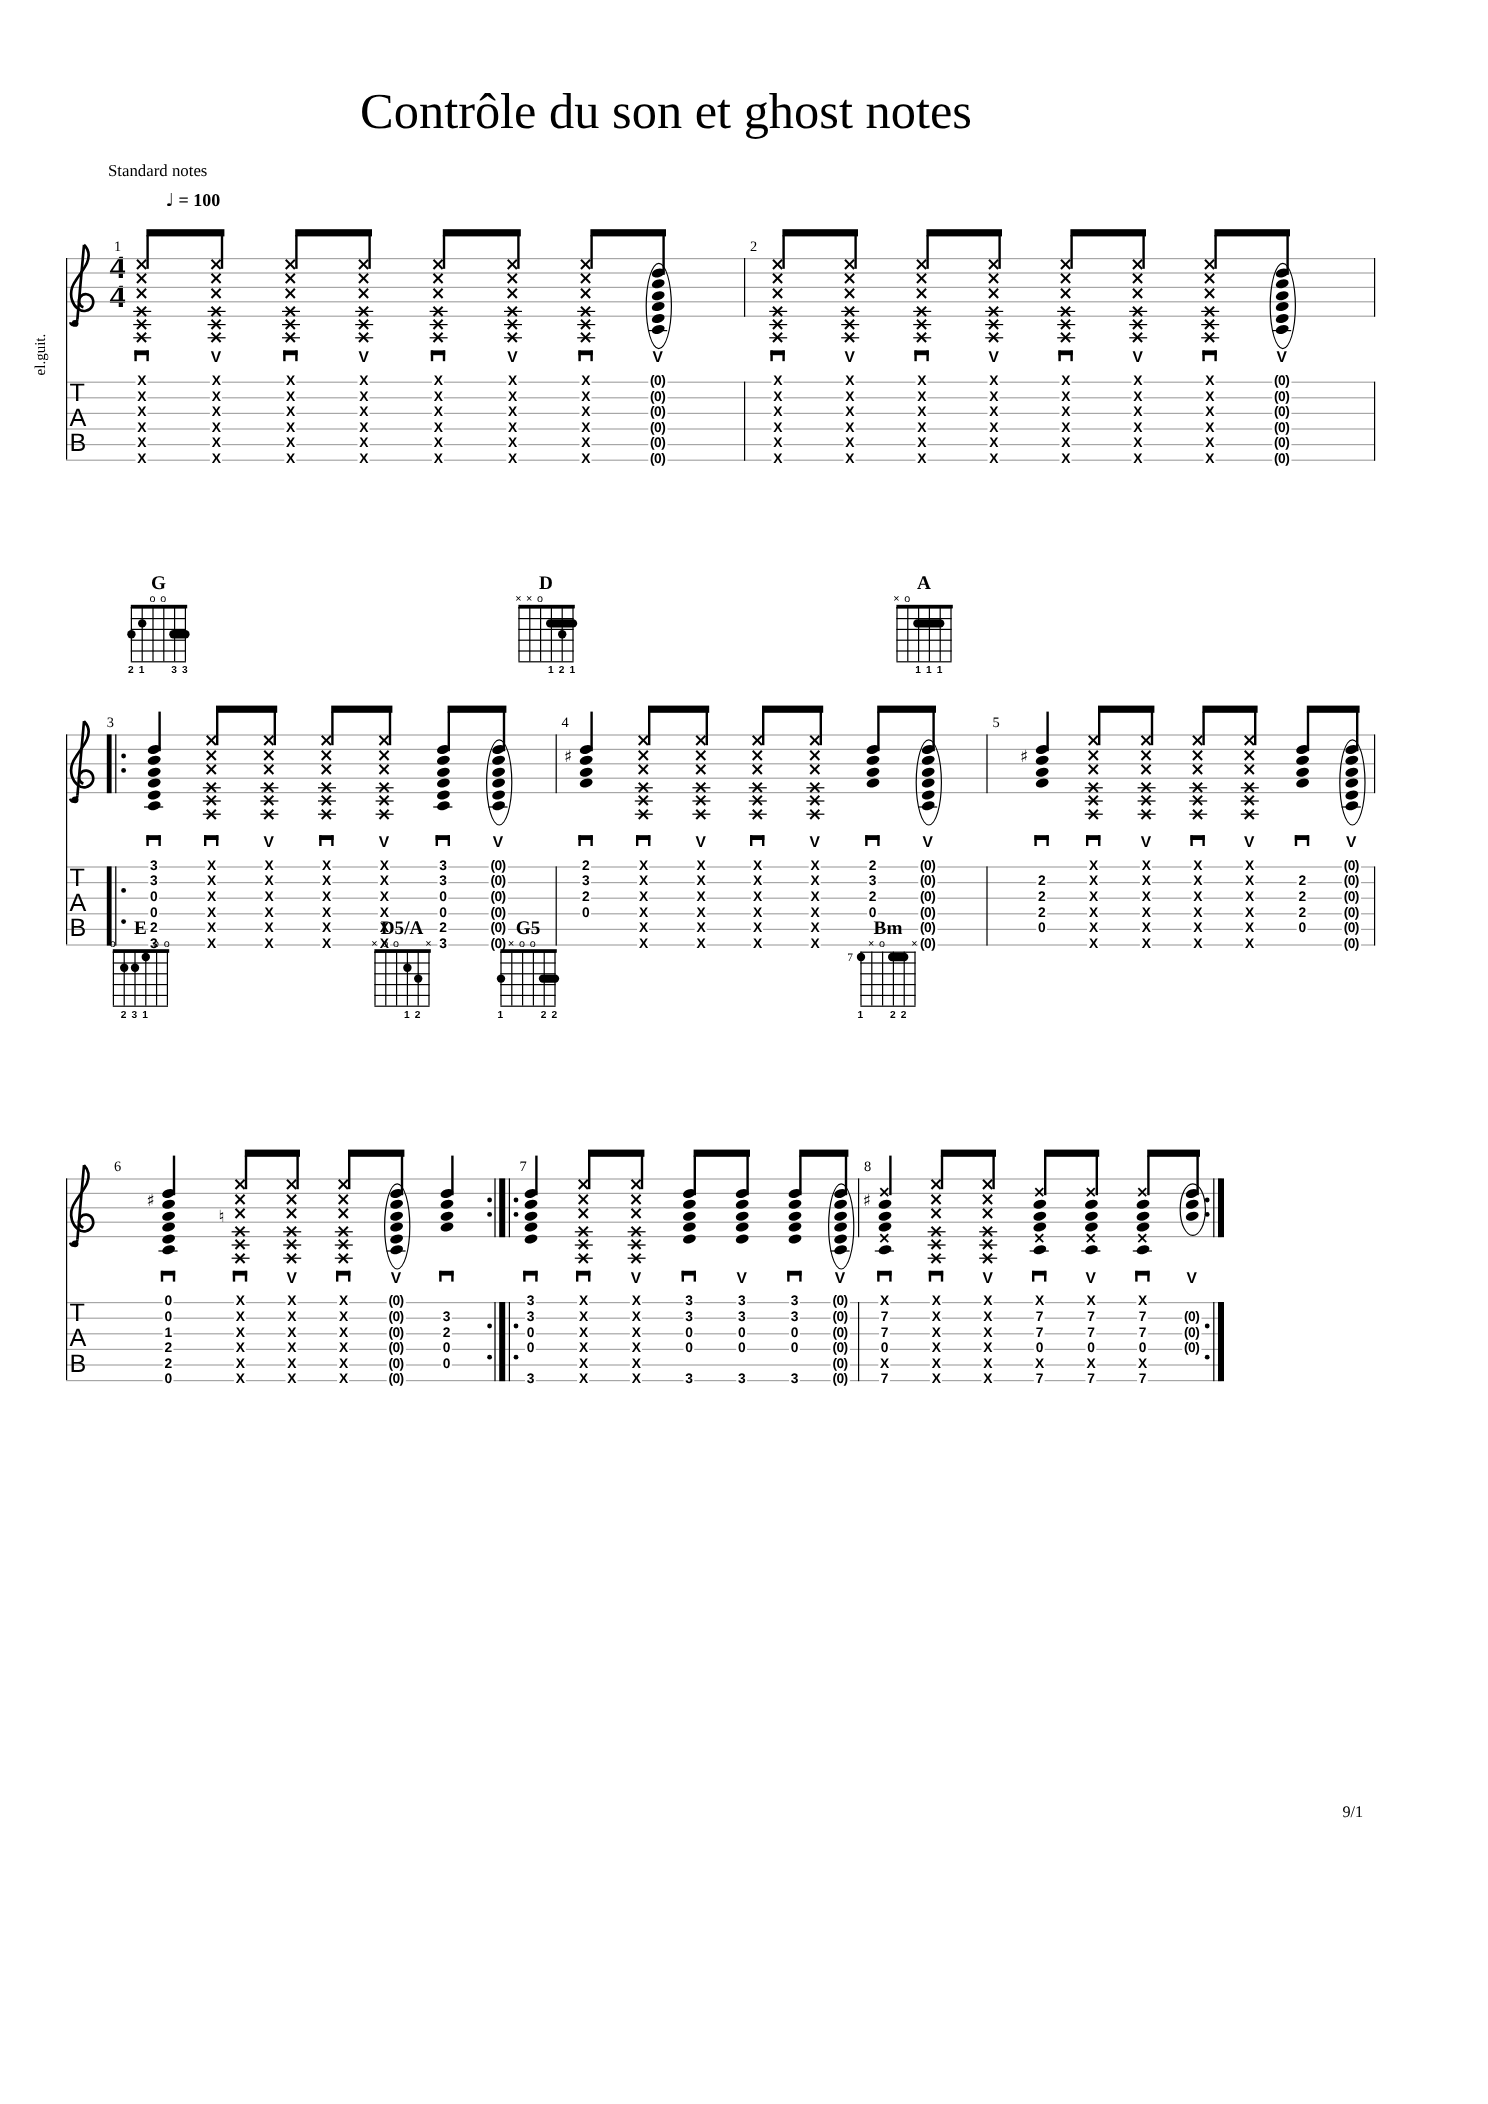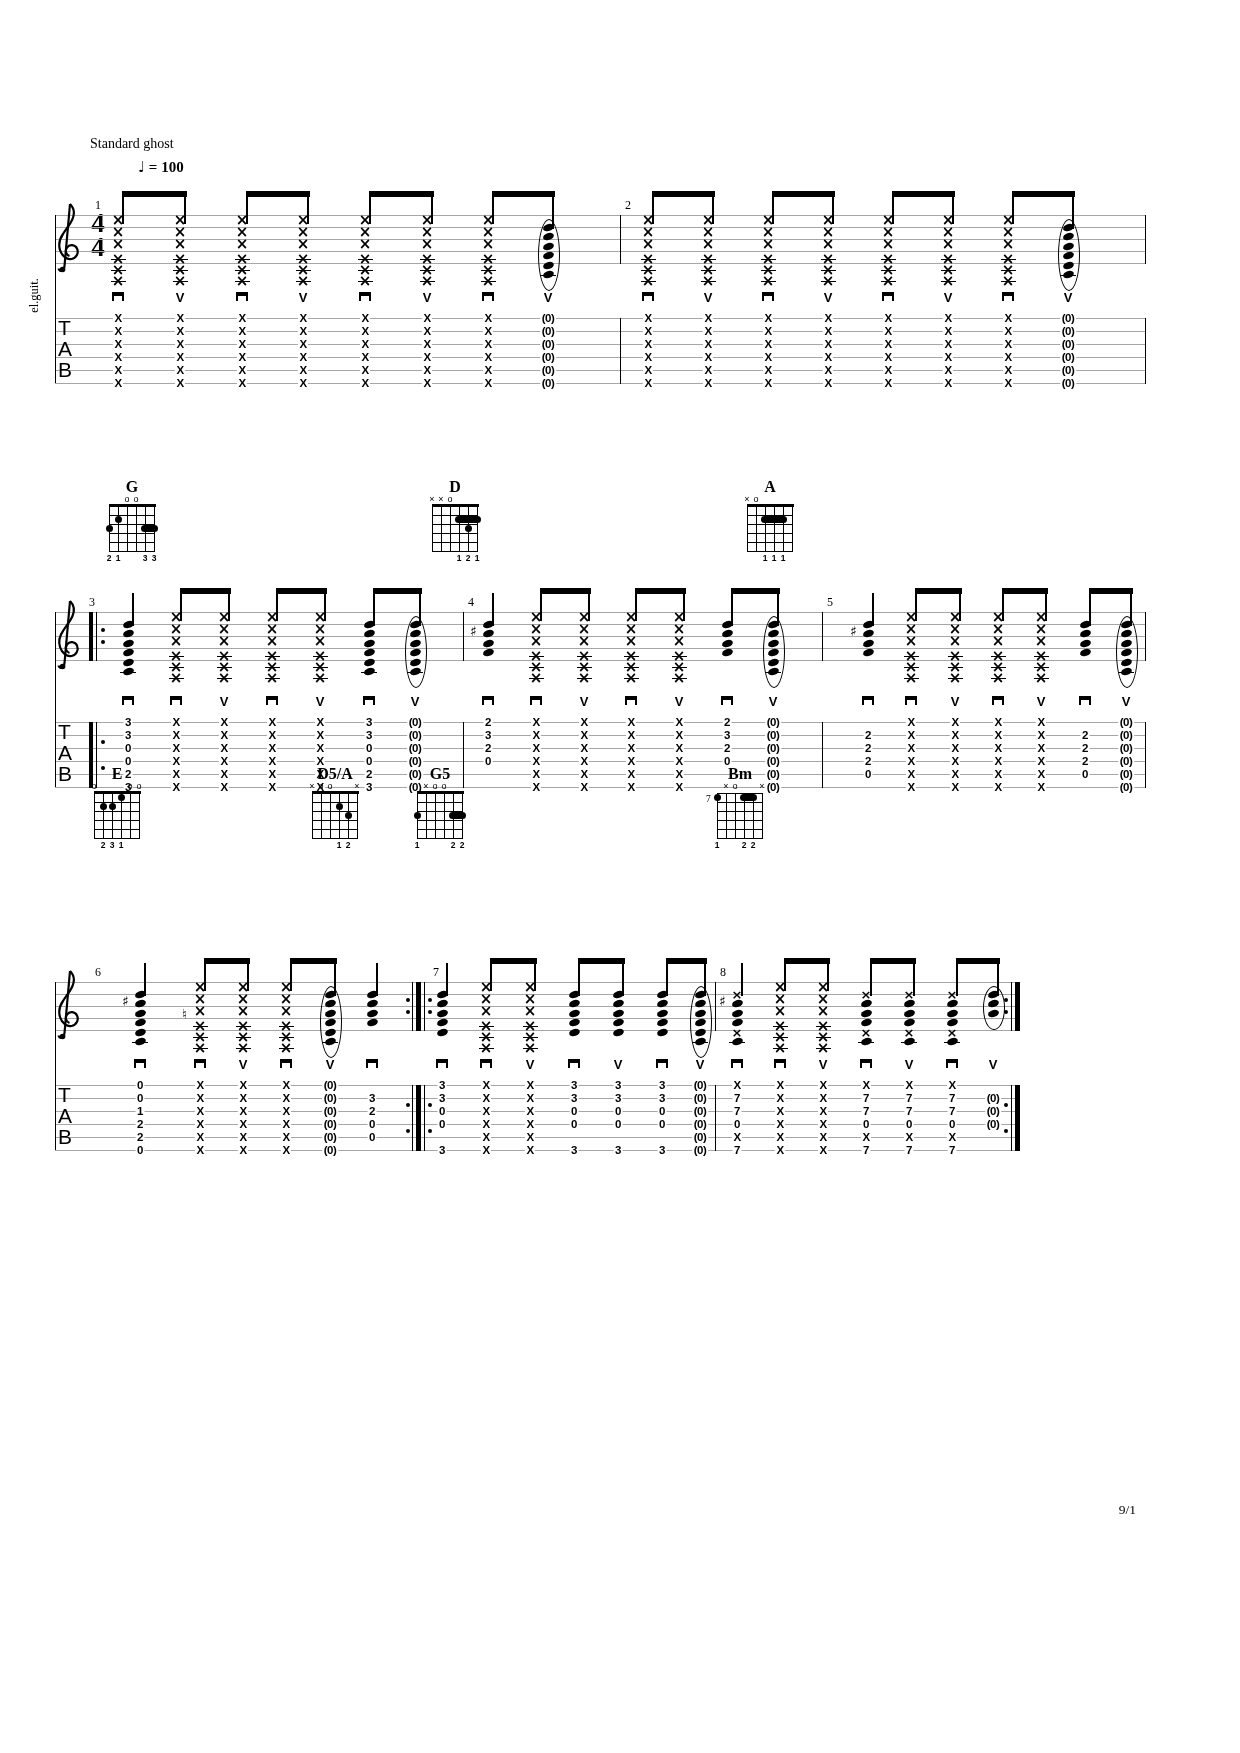--- a/index.html
+++ b/index.html
@@ -13,21 +13,22 @@
   #instr{left:2px;top:288px;width:64px;text-align:center;font:400 12.5px "Liberation Serif",serif;
          transform:rotate(-90deg);}
   #ts-top{left:86px;top:211px;width:24px;text-align:center;font:700 27px/25px "Liberation Serif",serif;}
   #ts-bot{left:86px;top:235px;width:24px;text-align:center;font:700 27px/25px "Liberation Serif",serif;}
   #footer{left:1060px;top:1502px;width:76px;text-align:right;font:400 13.5px "Liberation Serif",serif;}
 </style>
 </head>
 <body>
 
 <div id="page">
-  <div class="abs" id="tuning">Standard ghost</div>
+  <div class="abs" id="title">Contrôle du son et ghost notes</div>
+  <div class="abs" id="tuning">Standard notes</div>
   <div class="abs" id="tempo">
     <span class="note">♩</span>
     <span>= 100</span>
   </div>
   <div class="abs" id="instr">el.guit.</div>
   <div class="abs" id="ts-top">4</div>
   <div class="abs" id="ts-bot">4</div>
   <div id="score">
       <div style="position: absolute; left: 55px; top: 215px; width: 1090px; height: 1px; background: rgb(166, 166, 166);"></div>
       <div style="position: absolute; left: 55px; top: 227px; width: 1090px; height: 1px; background: rgb(166, 166, 166);"></div>

